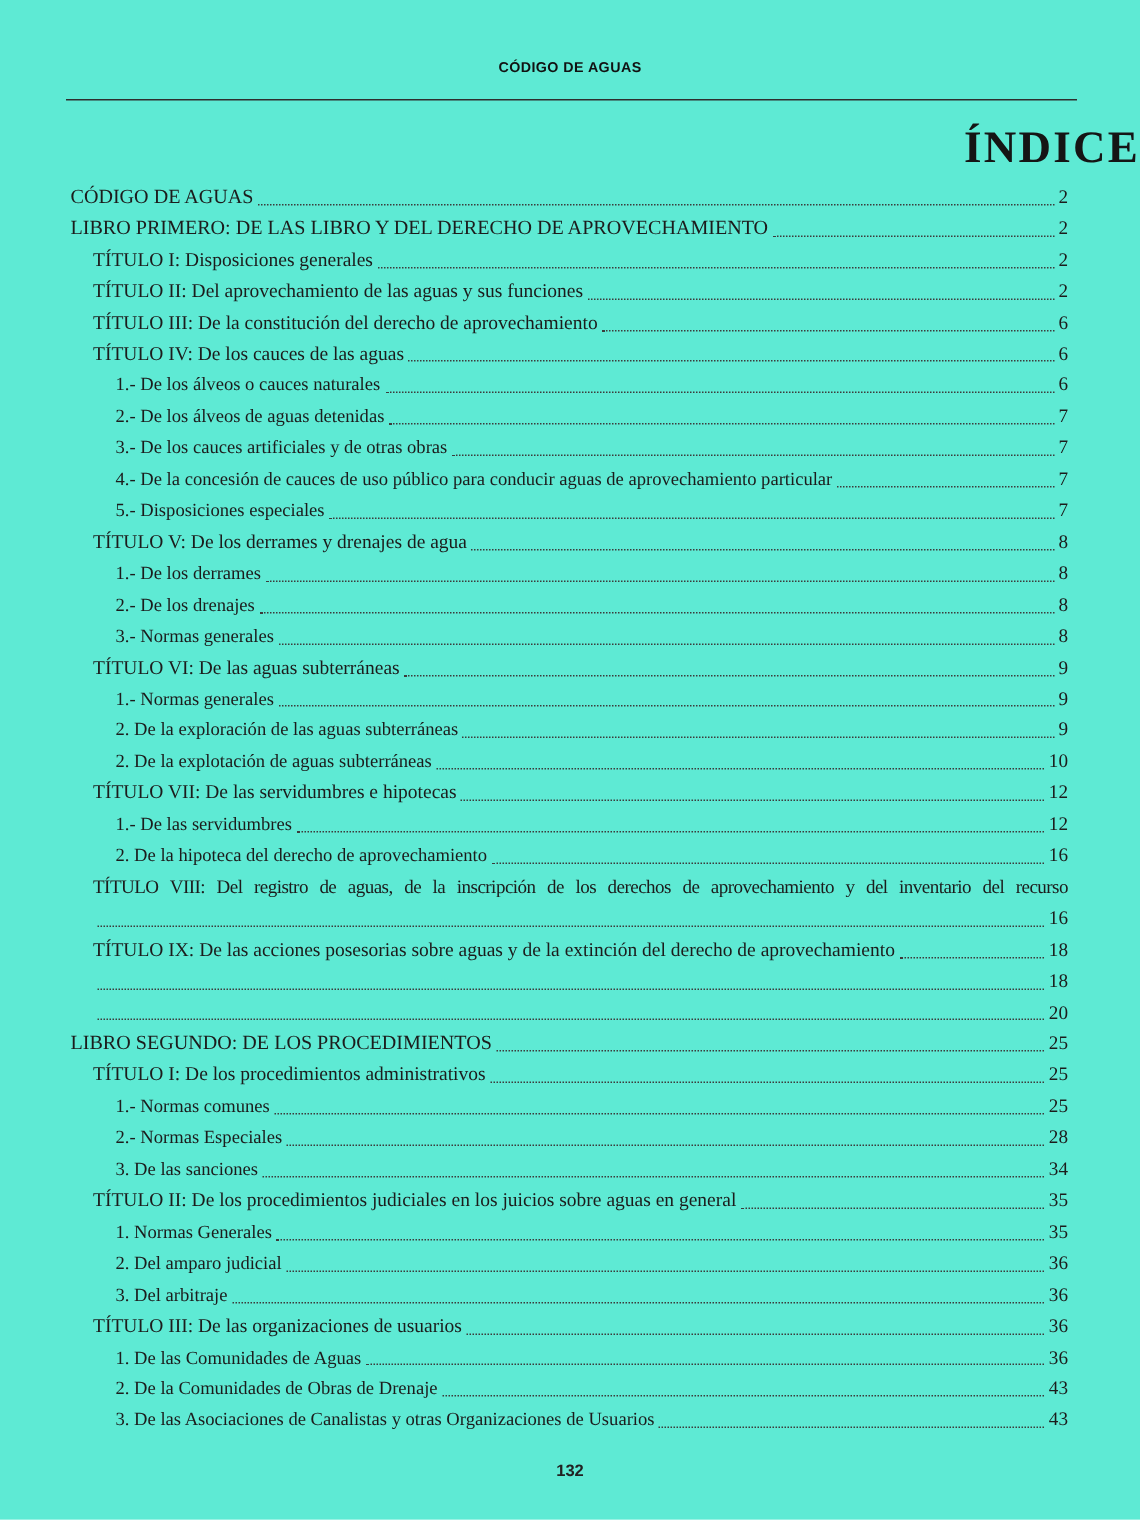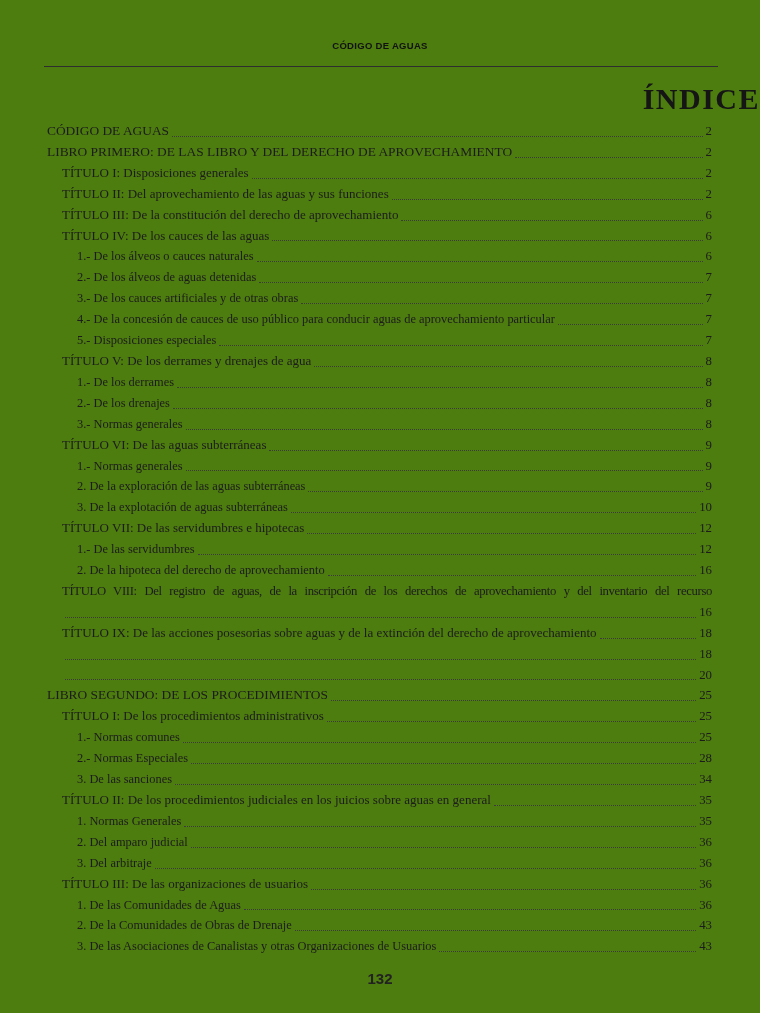--- a/index.html
+++ b/index.html
@@ -4,21 +4,21 @@
 <style>
   * { margin: 0; padding: 0; box-sizing: border-box; }
   html, body { background: #ffffff; }
   body {
     width: 760px; height: 1013px;
     font-family: "Liberation Serif", serif;
     color: #1c1c1c;
     position: relative;
     overflow: hidden;
   }
-  .page { position: absolute; inset: 0; background: #4d7c0f; }
+  .page { position: absolute; inset: 0; background: #5eead4; }
 
   .running-header {
     position: absolute; top: 40px; left: 0; right: 0;
     text-align: center;
     font-family: "Liberation Sans", sans-serif;
     font-size: 9.5px; font-weight: 700; letter-spacing: .3px;
     color: #111;
   }
   .header-rule {
     position: absolute; top: 66px; left: 44px; right: 42px;
@@ -54,21 +54,21 @@
     width: 100%;
     text-align: justify; text-align-last: justify;
     letter-spacing: -0.35px;
     font-size: 12.7px;
   }
 
   .page-footer {
     position: absolute; bottom: 26px; left: 0; right: 0;
     text-align: center;
     font-family: "Liberation Sans", sans-serif;
-    font-size: 15px; font-weight: 700; color: #222;
+    font-size: 11px; font-weight: 700; color: #222;
   }
 </style>
 </head>
 <body>
 
 <div class="page">
   <div class="running-header">CÓDIGO DE AGUAS</div>
 
   <div class="header-rule"></div>
 
@@ -159,21 +159,21 @@
         <span class="toc-text">1.- Normas generales</span>
         <span class="leader"></span>
         <span class="pagenum">9</span>
       </div>
       <div class="toc-row lvl2">
         <span class="toc-text">2. De la exploración de las aguas subterráneas</span>
         <span class="leader"></span>
         <span class="pagenum">9</span>
       </div>
       <div class="toc-row lvl2">
-        <span class="toc-text">3. De la explotación de aguas subterráneas</span>
+        <span class="toc-text">2. De la explotación de aguas subterráneas</span>
         <span class="leader"></span>
         <span class="pagenum">10</span>
       </div>
       <div class="toc-row lvl1">
         <span class="toc-text">TÍTULO VII: De las servidumbres e hipotecas</span>
         <span class="leader"></span>
         <span class="pagenum">12</span>
       </div>
       <div class="toc-row lvl2">
         <span class="toc-text">1.- De las servidumbres</span>

